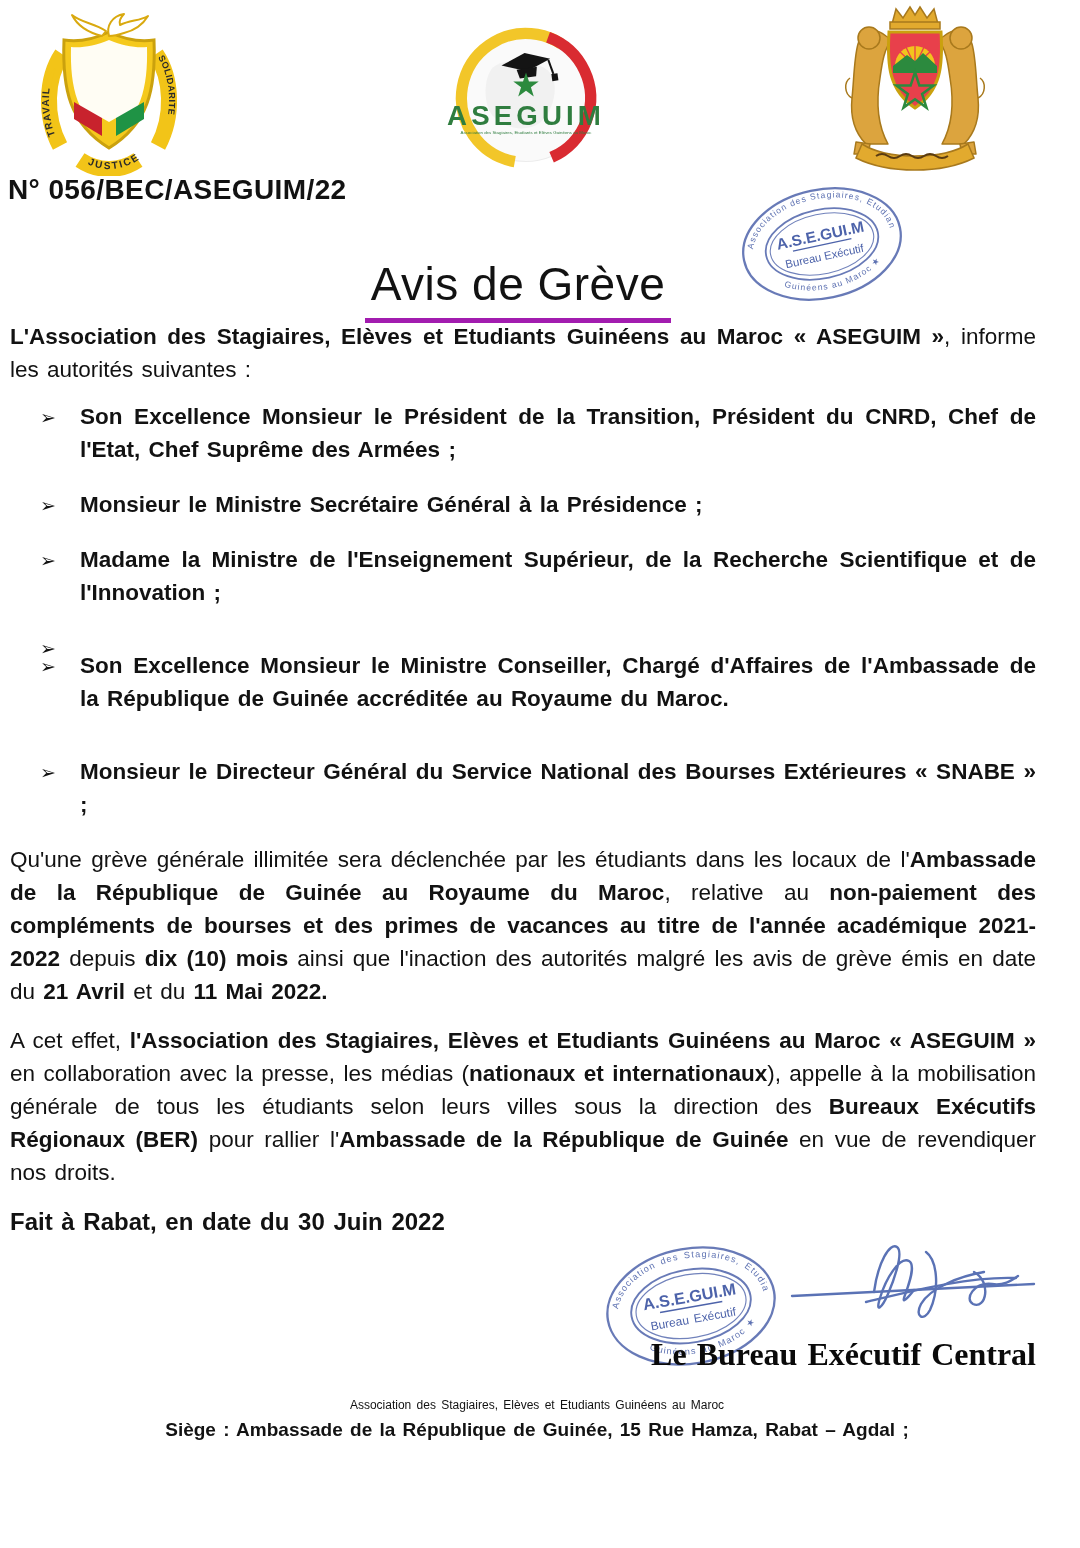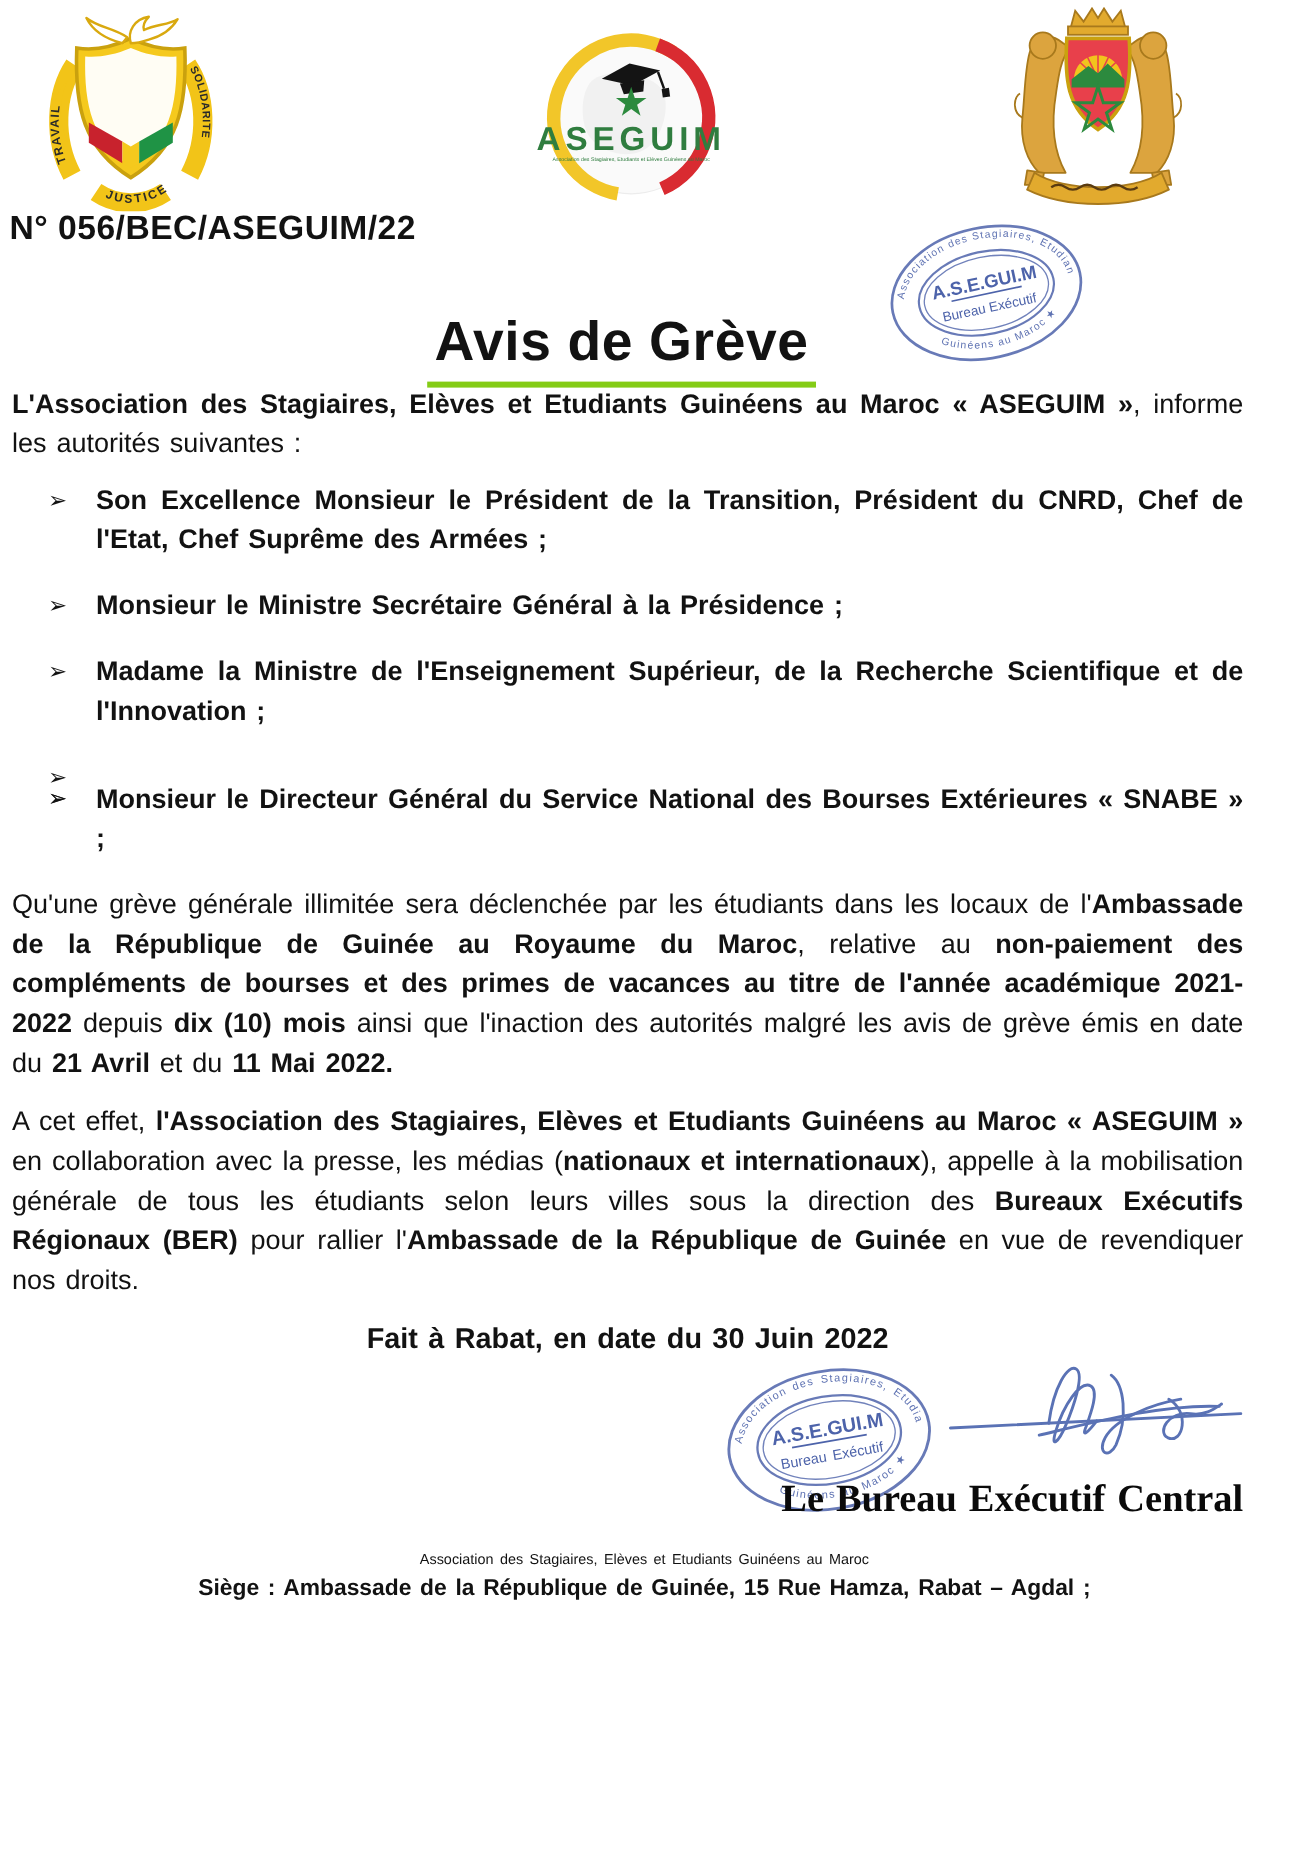--- a/index.html
+++ b/index.html
@@ -8,43 +8,43 @@
 
   
   .logo{position:absolute;}
   .logo-guinea{left:36px;top:6px;width:146px;height:170px;}
   .logo-aseguim{left:444px;top:16px;width:164px;height:164px;}
   .logo-morocco{left:842px;top:2px;width:146px;height:172px;}
 
   .ref{position:absolute;left:8px;top:174px;font-size:28px;font-weight:700;letter-spacing:.4px;}
 
   .title-wrap{position:absolute;left:0;top:226px;width:100%;text-align:center;}
-  .title{display:inline-block;font-size:46px;font-weight:700;letter-spacing:.5px;
-         border-bottom:5px solid #84cc16;padding:0 6px 7px;transform:translateX(-22px);}
+  .title{display:inline-block;font-size:46px;font-weight:400;letter-spacing:.5px;
+         border-bottom:5px solid #a21caf;padding:0 6px 7px;transform:translateX(-22px);}
 
   .stamp{display:block;}
   .stamp-top{position:absolute;left:736px;top:184px;width:172px;height:120px;}
 
   
   .body{position:absolute;left:10px;top:320px;width:1026px;font-size:22.5px;line-height:33px;
         text-align:justify;word-spacing:2px;}
   .body p{margin:0 0 16px;}
   .b{font-weight:700;}
   .i{font-style:italic;}
   .u{text-decoration:underline;}
 
   .intro{margin-bottom:14px !important;}
   .bullets{list-style:none;margin:0 0 16px;padding:0;}
   .bullets li{position:relative;padding-left:70px;margin-bottom:22px;font-weight:700;}
   .bullets li:nth-child(4){margin-bottom:40px;}
   .bullets li:nth-child(5){margin-bottom:40px;}
   .bullet-marker{position:absolute;left:30px;top:1px;font-size:19px;font-weight:400;}
 
   .nb{margin-top:6px !important;}
-  .date-line{text-align:center;font-size:24px;font-weight:700;}
+  .date-line{text-align:left;font-size:24px;font-weight:700;}
 
   .sig-block{position:relative;height:150px;margin-top:4px;}
   .stamp-bottom{position:absolute;left:590px;top:0;width:182px;height:128px;}
   .signature-svg{position:absolute;left:768px;top:-10px;width:270px;height:100px;}
   .signatory{position:absolute;right:0;top:96px;font-family:"Liberation Serif",serif;
              font-size:32px;font-weight:700;color:#0a0a0a;}
 
   .doc-footer{text-align:center;margin-left:28px;margin-top:6px;line-height:1.3;}
   .f1{font-size:12px;}
   .f2{font-size:19px;font-weight:600;margin-top:4px;}
@@ -178,20 +178,21 @@
       </li>
       <li>
         <span class="bullet-marker">➢</span>
         <span><span class="b">Madame la Ministre de l'Enseignement Supérieur, de la Recherche Scientifique et de l'Innovation ;</span></span>
       </li>
       <li>
         <span class="bullet-marker">➢</span>
       </li>
       <li>
         <span class="bullet-marker">➢</span>
+        <span><span class="b">Son Excellence Monsieur le Ministre Conseiller, Chargé d'Affaires de l'Ambassade de la République de Guinée accréditée au Royaume du Maroc.</span></span>
       </li>
       <li>
         <span class="bullet-marker">➢</span>
         <span><span class="b">Monsieur le Directeur Général du Service National des Bourses Extérieures « SNABE » ;</span></span>
       </li>
     </ul>
 
     <p><span>Qu'une grève générale illimitée sera déclenchée par les étudiants dans les locaux de l'</span><span class="b">Ambassade de la République de Guinée au Royaume du Maroc</span><span>, relative au </span><span class="b">non-paiement des compléments de bourses et des primes de vacances au titre de l'année académique 2021-2022</span><span> depuis </span><span class="b">dix (10) mois</span><span> ainsi que l'inaction des autorités malgré les avis de grève émis en date du </span><span class="b">21 Avril</span><span> et du </span><span class="b">11 Mai 2022.</span></p>
 
     <p><span>A cet effet, </span><span class="b">l'Association des Stagiaires, Elèves et Etudiants Guinéens au Maroc « ASEGUIM »</span><span> en collaboration avec la presse, les médias (</span><span class="b">nationaux et internationaux</span><span>), appelle à la mobilisation générale de tous les étudiants selon leurs villes sous la direction des </span><span class="b">Bureaux Exécutifs Régionaux (BER)</span><span> pour rallier l'</span><span class="b">Ambassade de la République de Guinée</span><span> en vue de revendiquer nos droits.</span></p>

